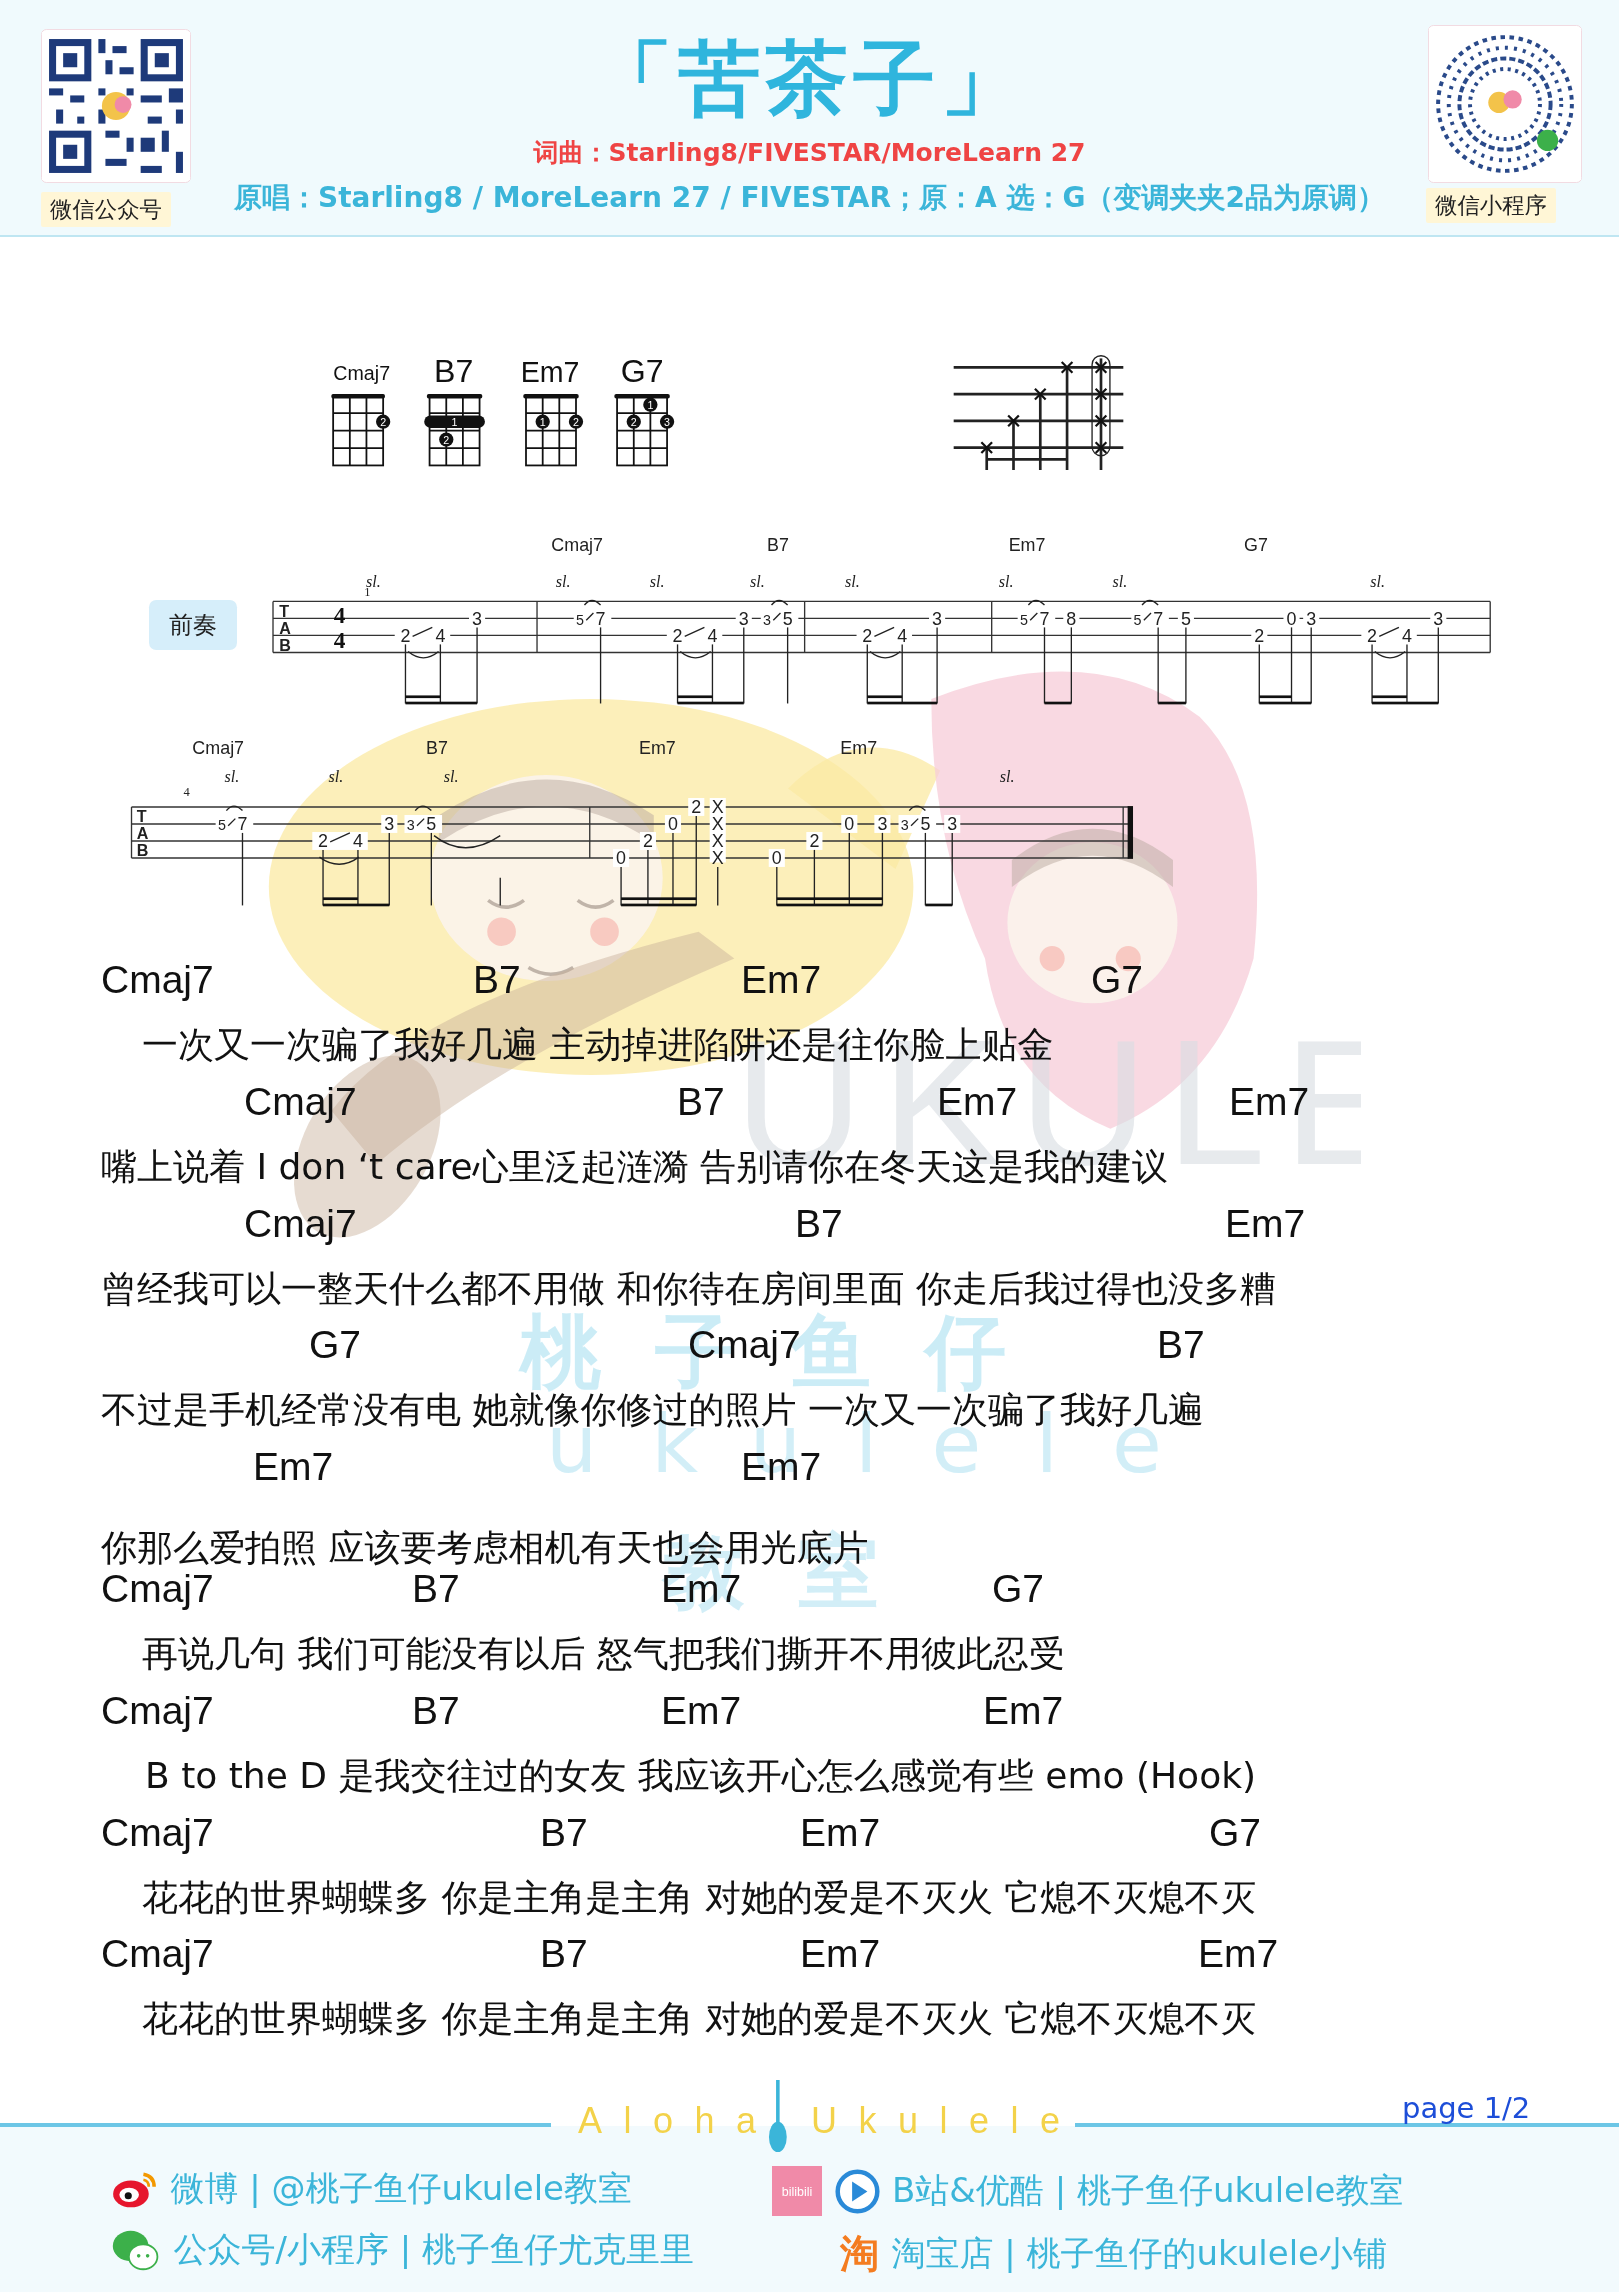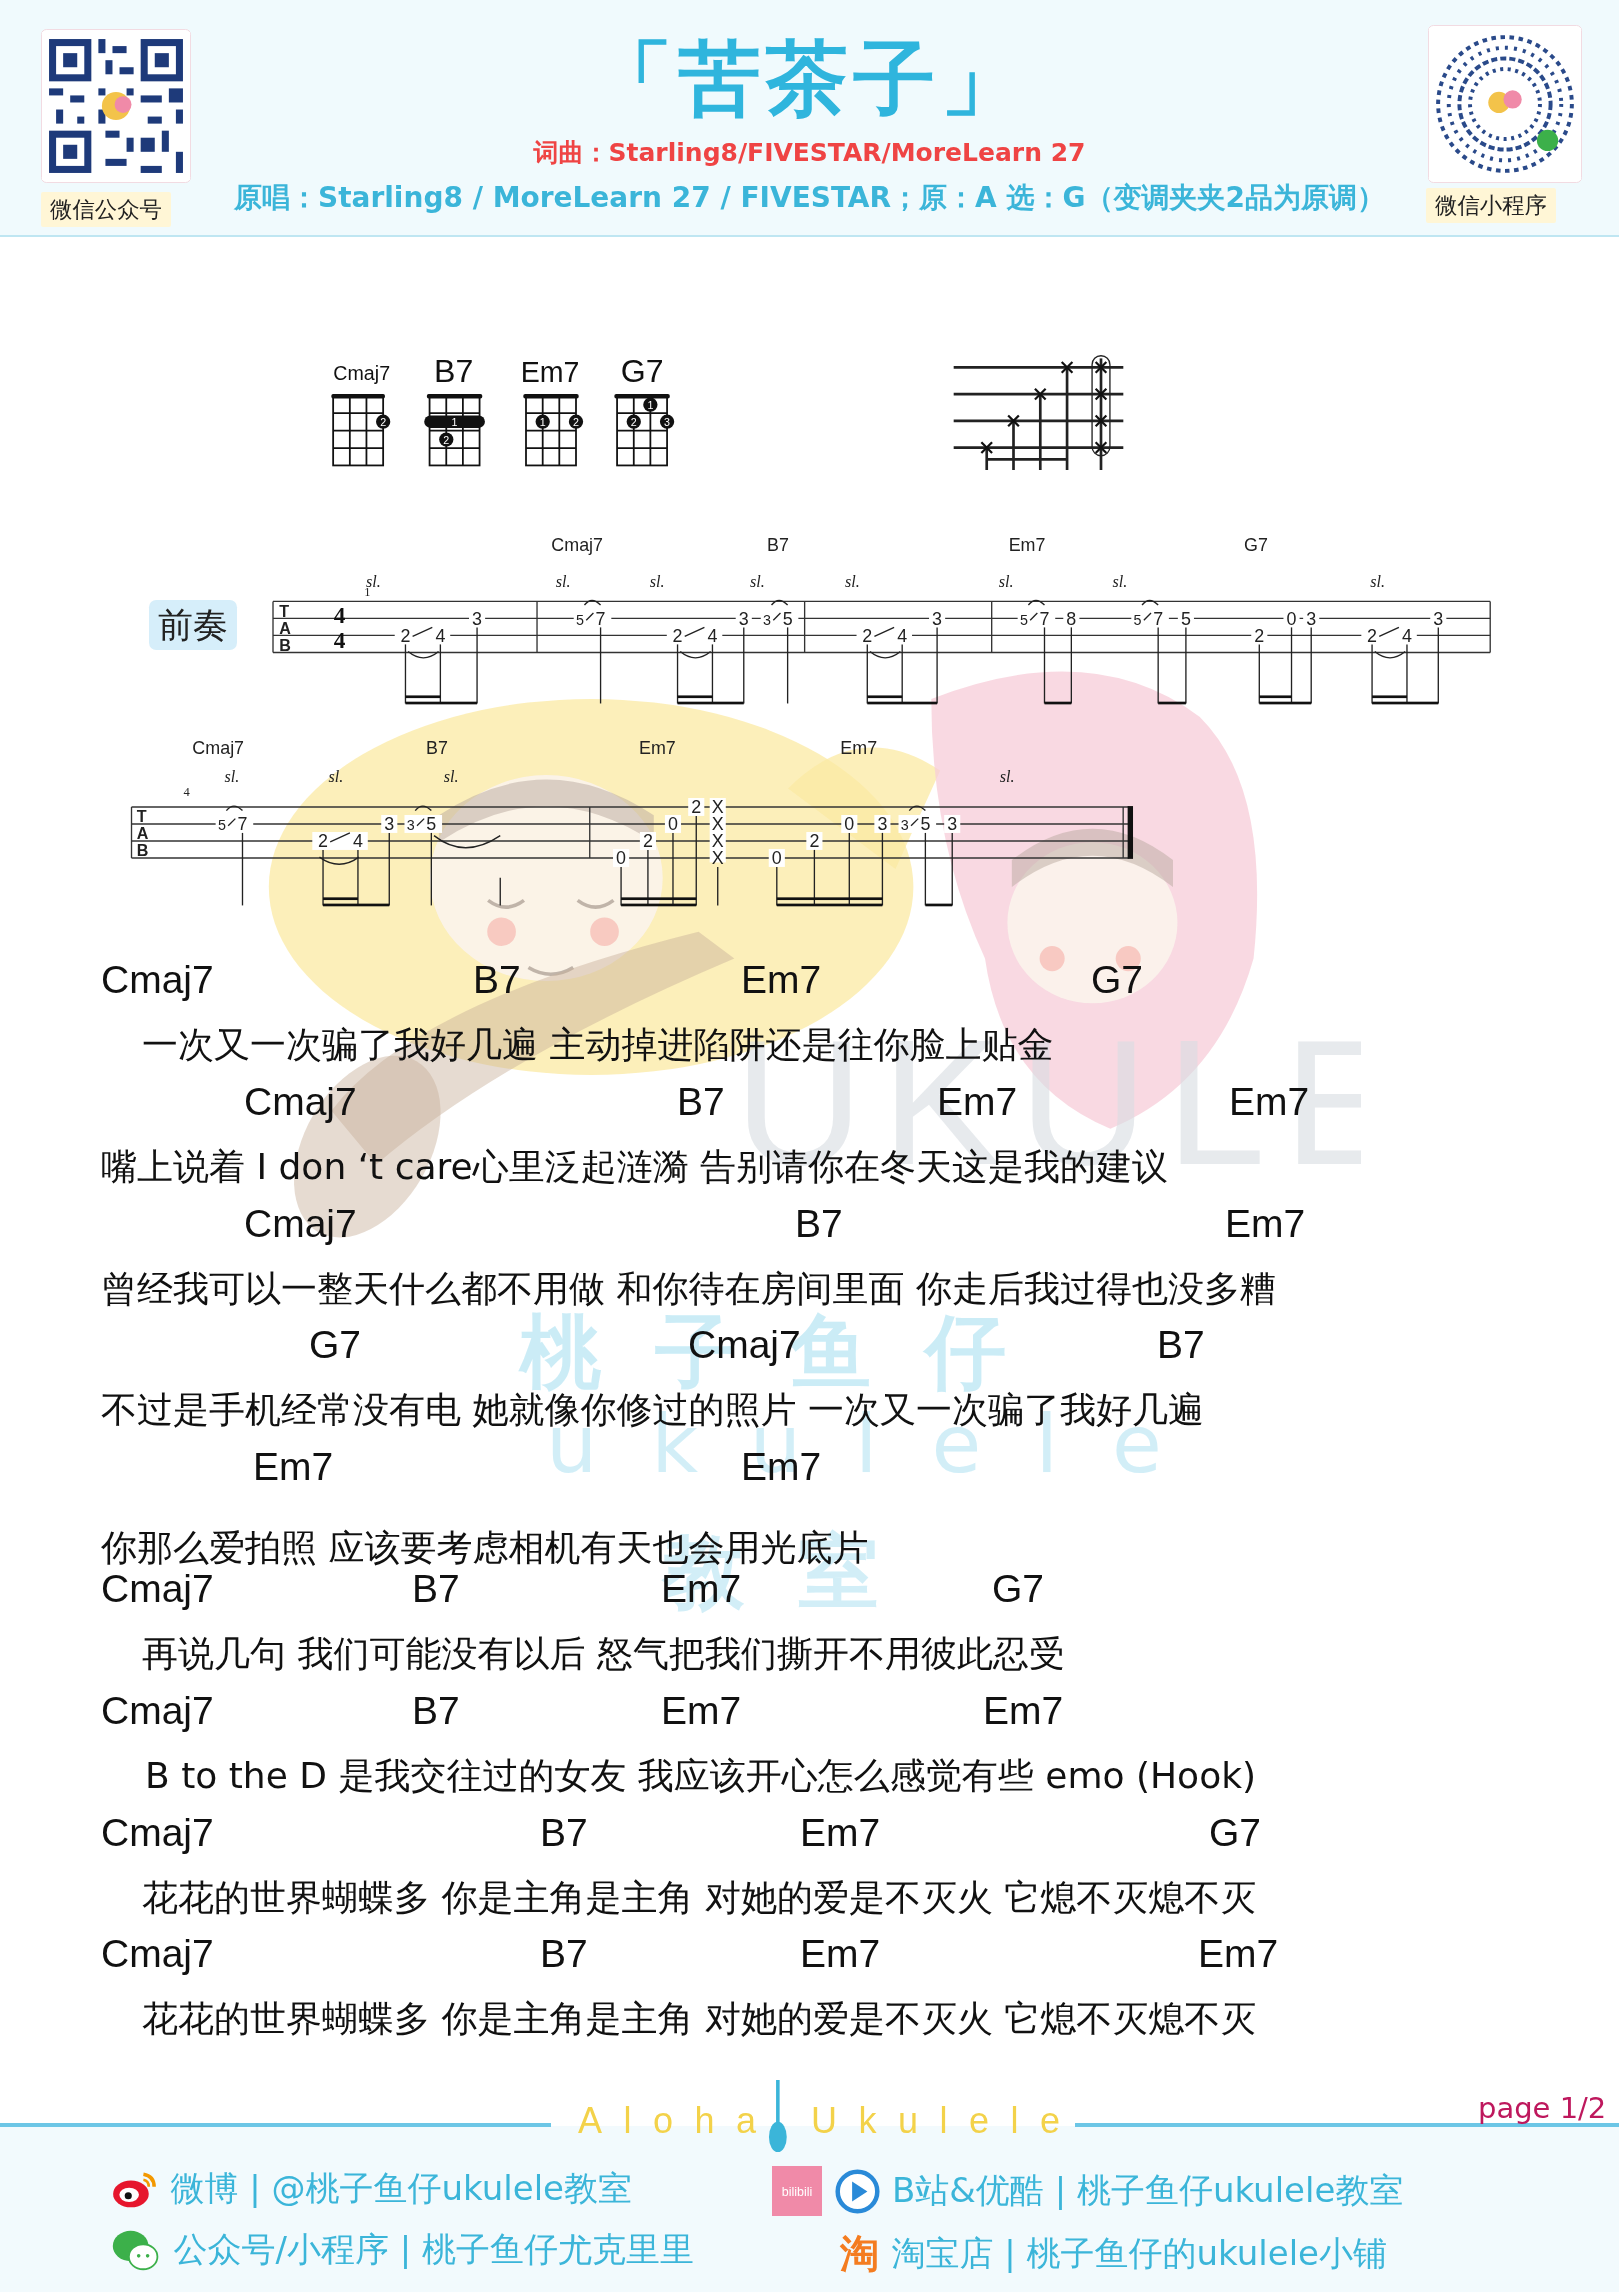--- a/index.html
+++ b/index.html
@@ -24,33 +24,33 @@
   .chords-row svg { width:100%; height:100%; }
   .strum-diagram { position:absolute; left:949px; top:345px; width:179px; height:125px; }
 
   
   .watermark { position:absolute; left:233px; top:663px; width:1128px; height:627px; pointer-events:none; }
   .wm-text { position:absolute; color:#bfe8f5; font-size:81px; font-weight:bold; letter-spacing:54px; }
 
   
   .tab { position:absolute; }
   .tab svg { width:100%; height:100%; overflow:visible; }
-  .intro-tag { position:absolute; left:149px; top:600px; width:88px; height:50px; background:#d6eefa; border-radius:7.2px; font-size:35px; text-align:center; line-height:50px; color:#222; }
+  .intro-tag { position:absolute; left:149px; top:600px; width:88px; height:50px; background:#d6eefa; border-radius:7.2px; font-size:24px; text-align:center; line-height:50px; color:#222; }
 
   
   .lyrics { position:absolute; left:0; top:949px; width:1619px; }
   .ly-row { position:absolute; left:0; width:1619px; }
   .chord { position:absolute; font-family:"Liberation Sans", sans-serif; font-size:39px; color:#111; }
   .lyric { position:absolute; font-size:36px; color:#111; white-space:nowrap; }
 
   
   .footer-line { position:absolute; top:2123px; height:3.6px; background:#6cc6e6; }
   .aloha { position:absolute; top:2100px; font-size:36px; color:#f3d24a; letter-spacing:21.5px; font-family:"Liberation Sans", sans-serif; }
   .uke-icon { position:absolute; left:768px; top:2080px; width:19.7px; height:73px; }
-  .page-num { position:absolute; left:1478px; top:2091px; font-size:29px; color:#be185d; }
+  .page-num { position:absolute; left:1402px; top:2091px; font-size:29px; color:#1d4ed8; }
   .footer-bg { position:absolute; left:0; top:2126px; width:1619px; height:167px; background:#f2fafd; }
   .social { position:absolute; font-size:34px; color:#3bb5d9; white-space:nowrap; display:flex; align-items:center; }
   .social .ico { display:inline-block; margin-right:12.5px; }
 </style>
 </head>
 <body>
 
 <div class="header">
   <div class="qr qr-left">
     <svg viewBox="0 0 21 21">

